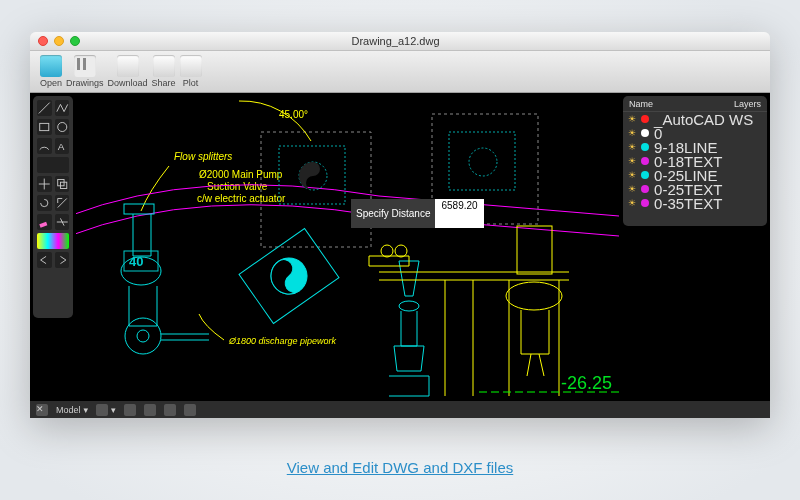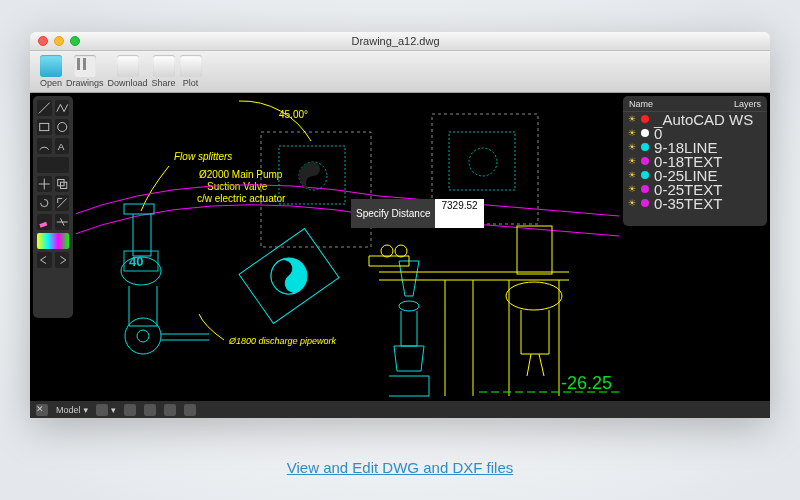--- a/index.html
+++ b/index.html
@@ -250,21 +250,21 @@
         </g>
 
         <g transform="translate(45,155)">
           <rect width="34" height="20" fill="none" stroke="#0cc"></rect>
           <text x="5" y="15" fill="#0cc" font-size="13" font-weight="bold">40</text>
         </g>
       </svg>
 
       <div class="input-field">
         <div class="input-label">Specify Distance</div>
-        <div class="input-val">7329.52</div>
+        <div class="input-val">6589.20</div>
       </div>
 
       <div class="dim-readout">-26.25</div>
     </div>
 
     <div class="layers">
       <div class="layers-head">
         <span>Name</span>
         <span>Layers</span>
       </div>

